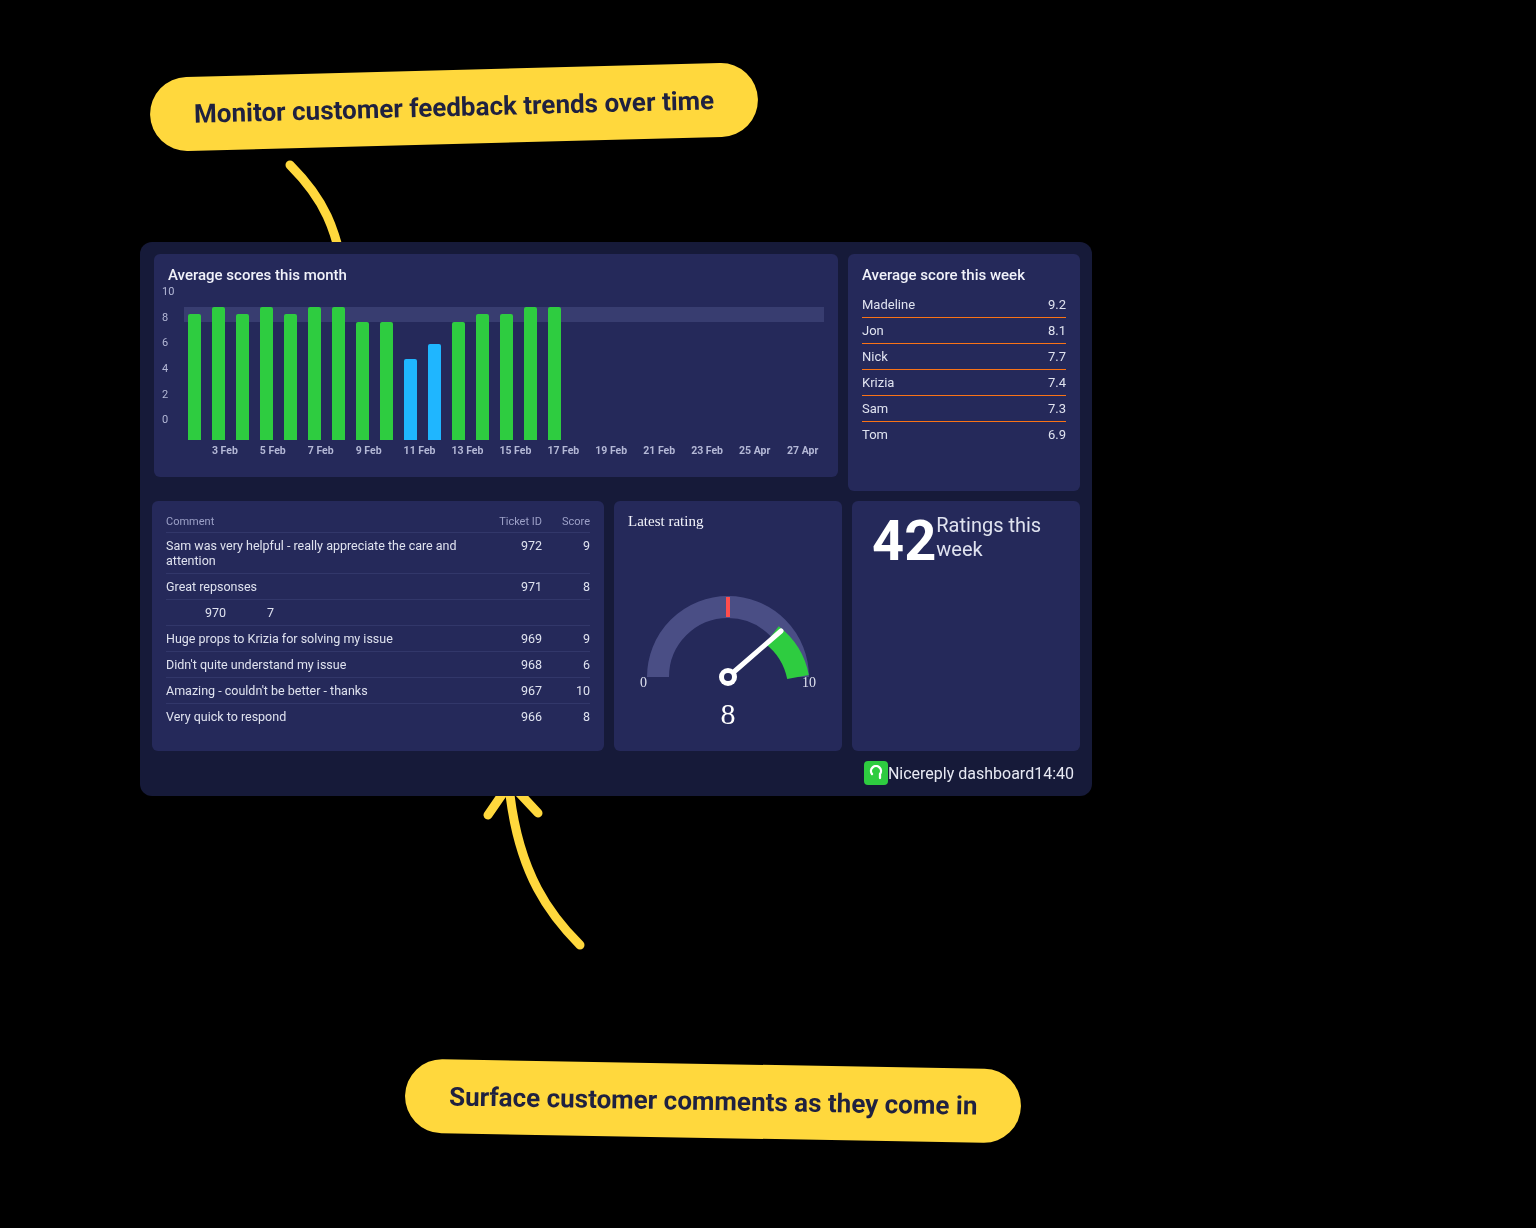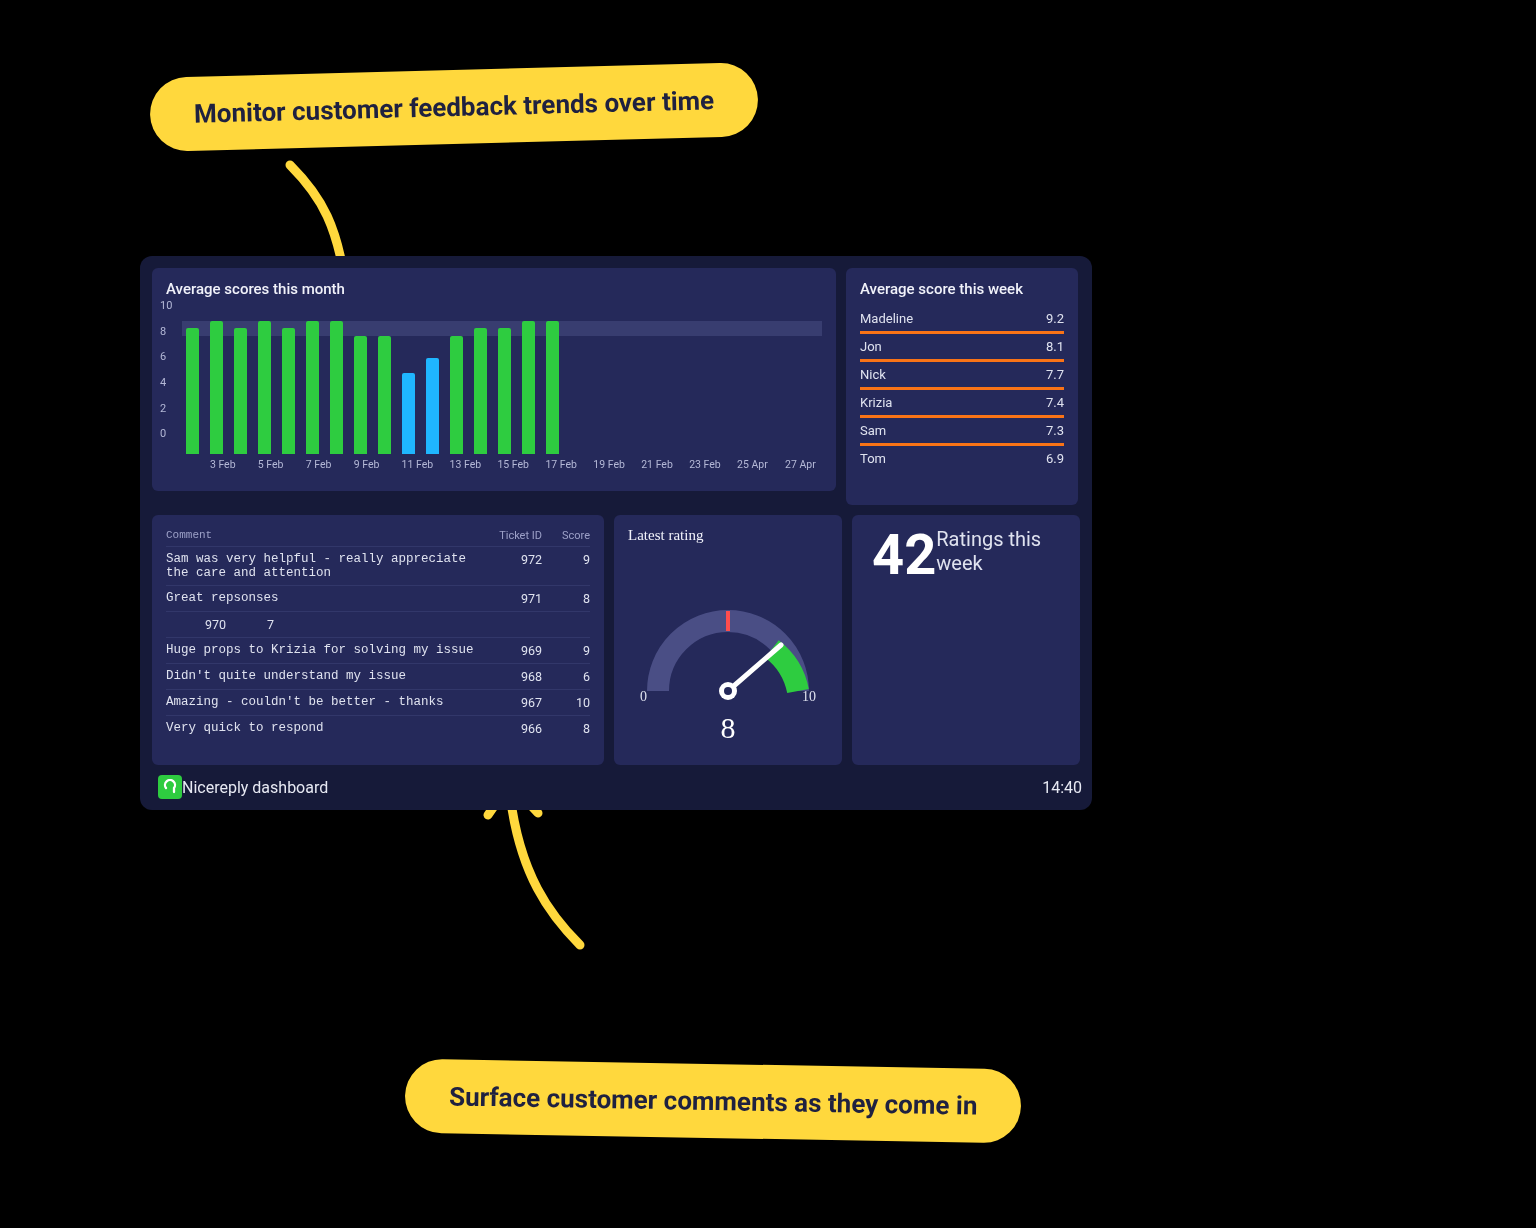--- a/index.html
+++ b/index.html
@@ -28,30 +28,31 @@
   #callout-bottom { bottom: 90px; left: 405px; transform: rotate(1deg); }
 
   
   .arrow { position: absolute; pointer-events: none; }
   #arrow-top { top: 155px; left: 270px; width: 140px; height: 180px; }
   #arrow-bottom { top: 755px; left: 470px; width: 140px; height: 200px; }
 
   
   .dashboard {
     position: absolute;
-    top: 256px;
+    top: 242px;
     left: 140px;
     width: 952px;
     height: 554px;
     background: #161a39;
     border-radius: 12px;
-    padding: 12px 4px 10px 12px;
+    padding: 12px 12px 10px 12px;
     display: flex;
     flex-direction: column;
     gap: 10px;
+    align-items: flex-end;
   }
 
   .row { display: flex; gap: 10px; }
   .panel {
     background: #25295a;
     border-radius: 6px;
     padding: 12px 14px;
     color: #dfe2ef;
   }
   .panel .title { font-size: 15px; color: #f1f2fa; margin-bottom: 8px; font-weight: 500; }
@@ -89,44 +90,45 @@
   .bar.b { background: #1fb6ff; }
   .xaxis {
     position: absolute;
     left: 30px; top: 190px;
     width: 640px;
     display: flex;
     gap: 11px;
     padding-left: 4px;
     font-size: 10.5px;
     color: #b4b8d6;
+    font-weight: bold;
   }
   .xaxis span { width: 13px; text-align: center; white-space: nowrap; overflow: visible; }
   .xaxis span.blank { visibility: hidden; }
 
   
   .agent-row {
     display: flex; justify-content: space-between;
     font-size: 13px; color: #dfe2ef;
     padding: 5px 0;
-    border-bottom: 3px solid #f97316;
+    border-bottom: 1px solid #f97316;
   }
   .agent-row:last-child { border-bottom: none; }
 
   
   #panel-comments { width: 452px; height: 250px; }
   #panel-latest   { width: 228px; height: 250px; position: relative; font-family: Liberation Serif, serif; }
   #panel-count    { width: 228px; height: 250px; display:flex; flex-direction:row; justify-content:center; padding-left:20px;}
 
   
   .thead {
     display: flex; font-size: 11px; color: #9ca0c7;
     padding: 2px 0 4px 0;
   }
-  .col-comment { flex: 1; font-family: Liberation Mono, monospace; }
+  .col-comment { flex: 1; }
   .col-ticket  { width: 60px; text-align: right; }
   .col-score   { width: 48px; text-align: right; }
   .comment-row {
     display: flex; font-size: 12.5px;
     padding: 5px 0;
     border-top: 1px solid #32376a;
   }
 
   
   .gauge-wrap {

